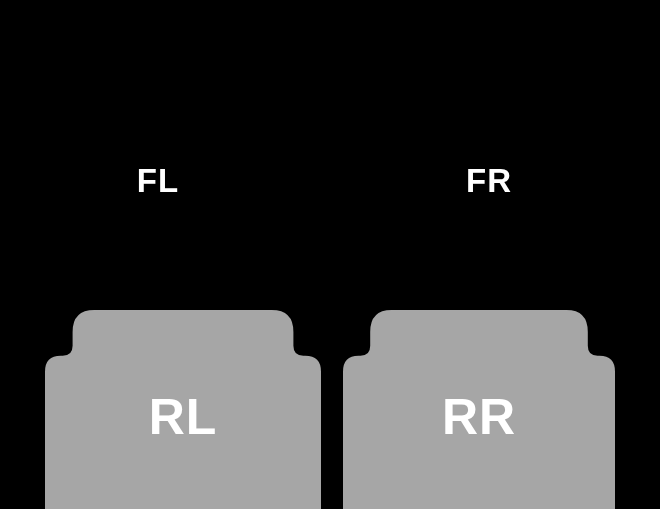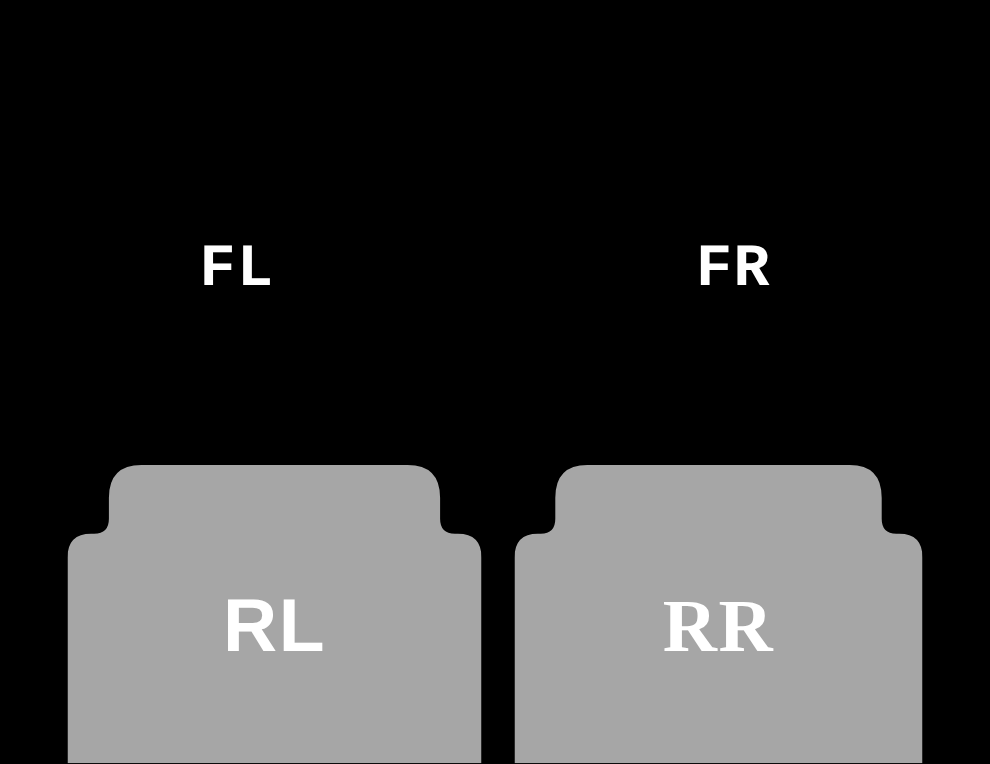--- a/index.html
+++ b/index.html
@@ -14,37 +14,36 @@
     height: 509px;
     background: #000000;
     overflow: hidden;
     font-family: "Liberation Sans", "DejaVu Sans", sans-serif;
   }
   .front-label {
     position: absolute;
     width: 160px;
     text-align: center;
     color: #ffffff;
-    font-size: 40px;
+    font-size: 33px;
     font-weight: 700;
     letter-spacing: 1px;
     line-height: 58px;
     user-select: none;
-    font-family: Liberation Mono, monospace;
   }
   .front-label.fl { left: 78px;  top: 152px; }
   .front-label.fr { left: 409px; top: 152px; }
 
   .mat {
     position: absolute;
     top: 310px;
     height: 199px;
   }
   .mat.rl { left: 45px;  width: 276px; border-radius: 17px; }
-  .mat.rr { left: 343px; width: 272px; font-family: Liberation Serif, serif; }
+  .mat.rr { left: 343px; width: 272px; }
   .mat svg {
     display: block;
     width: 100%;
     height: 100%;
   }
   .mat svg path { fill: #a6a6a6; }
   .mat-label {
     position: absolute;
     left: 0;
     right: 0;

